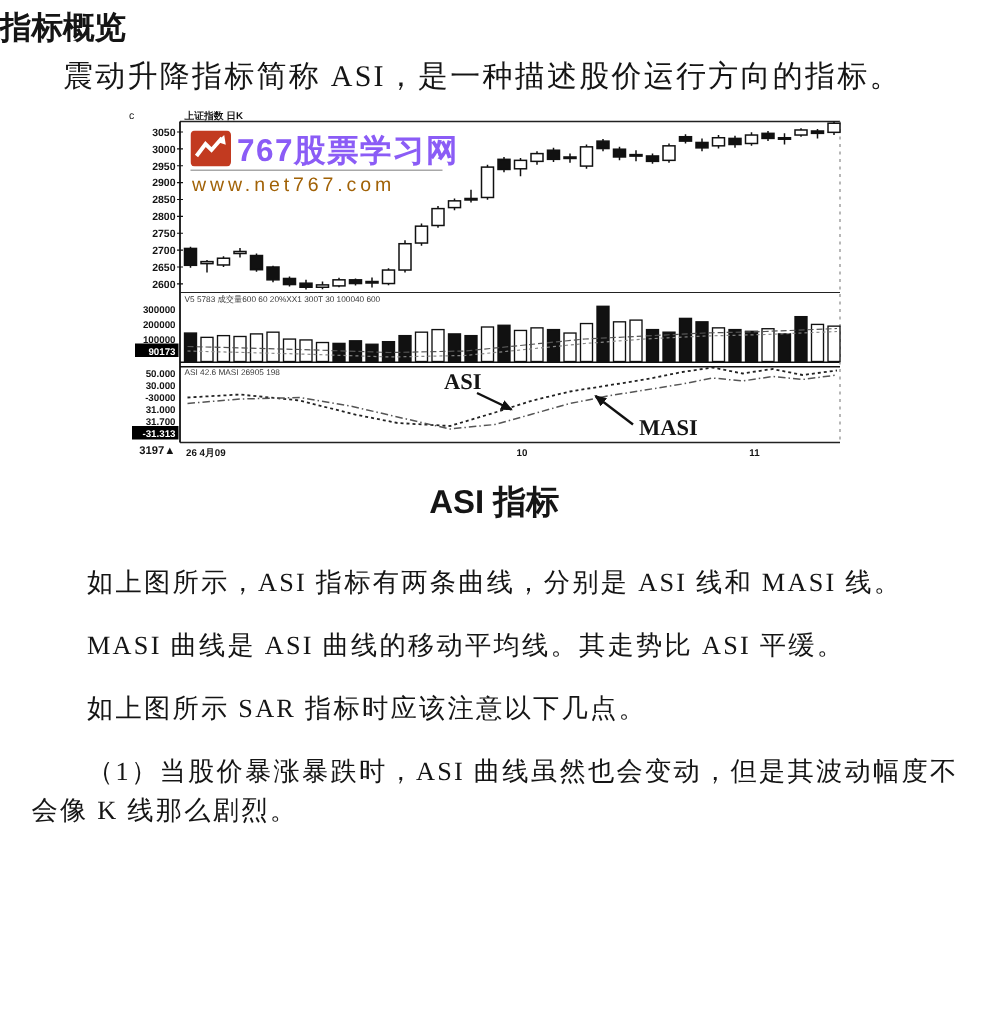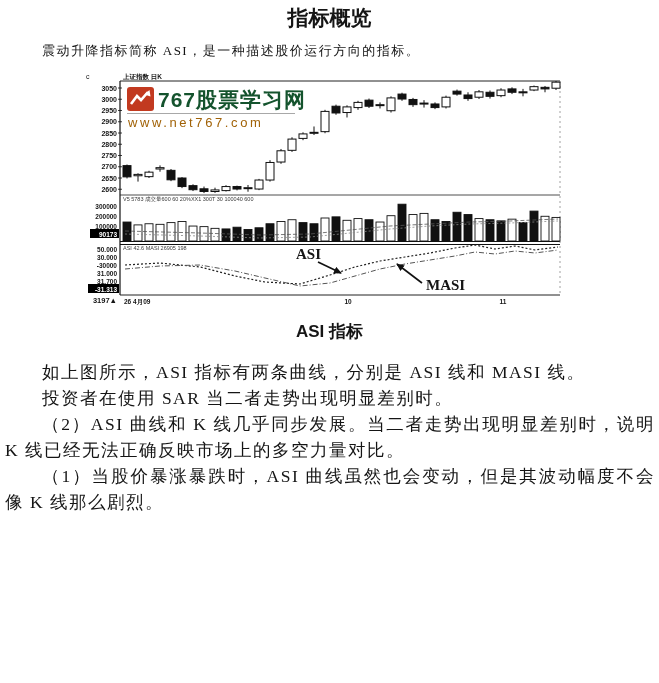--- a/index.html
+++ b/index.html
@@ -1,36 +1,36 @@
 <!DOCTYPE html>
 <html><head>
 <meta charset="utf-8">
 <style>
   html,body{margin:0;padding:0;background:#ffffff;}
   .page{position:relative;width:659px;height:683px;background:#fff;overflow:hidden;
         font-family:"Liberation Serif","DejaVu Serif",serif;color:#151515;}
-  h1.title{position:absolute;top:4px;left:0;width:659px;margin:0;text-align:center;
+  h1.title{position:absolute;top:4px;left:0;width:659px;margin:0;text-align:left;
         font-family:Liberation Mono, monospace;font-weight:700;font-size:21px;}
-  p.intro{position:absolute;top:38px;left:5px;right:5px;margin:0;font-size:13px;
+  p.intro{position:absolute;top:38px;left:5px;right:5px;margin:0;font-size:20px;
         letter-spacing:1.5px;line-height:26px;text-indent:37px;}
   .chart{position:absolute;top:73px;left:0;width:659px;height:244px;}
   #chart-svg{position:absolute;left:0;top:0;}
   
   .wm{position:absolute;left:127px;top:13px;width:200px;height:48px;}
   .wm-logo{position:absolute;left:0;top:1px;width:27px;height:24px;border-radius:3px;display:block;}
   .wm-logo svg{display:block}
   .wm-name{position:absolute;left:31px;top:0;font-family:"Liberation Sans","DejaVu Sans",sans-serif;
         font-weight:700;font-size:21px;letter-spacing:1px;white-space:nowrap;}
   .wm-rule{position:absolute;left:0;top:27px;width:168px;height:1px;background:#a8a8a8;}
   .wm-url{position:absolute;left:1px;top:29px;font-family:"Liberation Sans","DejaVu Sans",sans-serif;
         font-size:13px;letter-spacing:2.6px;white-space:nowrap;}
   .caption{position:absolute;top:320px;left:0;width:659px;text-align:center;
-        font-family:"Liberation Sans","DejaVu Sans",sans-serif;font-weight:700;font-size:17px;}
+        font-family:"Liberation Sans","DejaVu Sans",sans-serif;font-weight:700;font-size:22px;}
   .bodytext{position:absolute;top:359px;left:5px;right:4px;}
-  .bodytext p{margin:0;font-size:17.5px;letter-spacing:1.5px;line-height:26px;
+  .bodytext p{margin:16px;font-size:17.5px;letter-spacing:1.5px;line-height:26px;
         text-indent:37px;text-align:justify;}
 </style>
 </head>
 <body>
 
 <div class="page">
 
   <h1 class="title">指标概览</h1>
 
   <p class="intro">震动升降指标简称 ASI，是一种描述股价运行方向的指标。</p>
@@ -219,28 +219,28 @@
         <line x1="422" y1="210" x2="397" y2="191" stroke="#111" stroke-width="1.6" marker-end="url(#ah)"></line>
       </svg>
     <div class="wm">
       <span class="wm-logo">
         <svg width="27" height="24" viewBox="0 0 27 24">
           <rect x="0" y="0" width="27" height="24" rx="3" class="wm-logo-bg" fill="#c23a20"></rect>
           <polyline points="4,17 10,9 14,13 21,5" fill="none" stroke="#ffffff" stroke-width="2.6"></polyline>
           <polygon points="22.5,3 23.5,9.5 17.5,7.5" fill="#ffffff"></polygon>
         </svg>
       </span>
-      <span class="wm-name" style="color: #14532d;">767股票学习网</span>
+      <span class="wm-name" style="color: #8b5cf6;">767股票学习网</span>
       <div class="wm-rule"></div>
       <div class="wm-url" style="color: #a16207;">www.net767.com</div>
     </div>
   </div>
 
   <div class="caption">ASI 指标</div>
 
   <div class="bodytext">
     <p>如上图所示，ASI 指标有两条曲线，分别是 ASI 线和 MASI 线。</p>
-    <p>投资者在使用 SAR 当二者走势出现明显差别时。</p>
-    <p>（2）ASI 曲线和 K 线几乎同步发展。当二者走势出现明显差别时，说明 K 线已经无法正确反映市场上的多空力量对比。</p>
+    <p>MASI 曲线是 ASI 曲线的移动平均线。其走势比 ASI 平缓。</p>
+    <p>如上图所示 SAR 指标时应该注意以下几点。</p>
     <p>（1）当股价暴涨暴跌时，ASI 曲线虽然也会变动，但是其波动幅度不会像 K 线那么剧烈。</p>
   </div>
 
 </div>
 
 </body></html>

